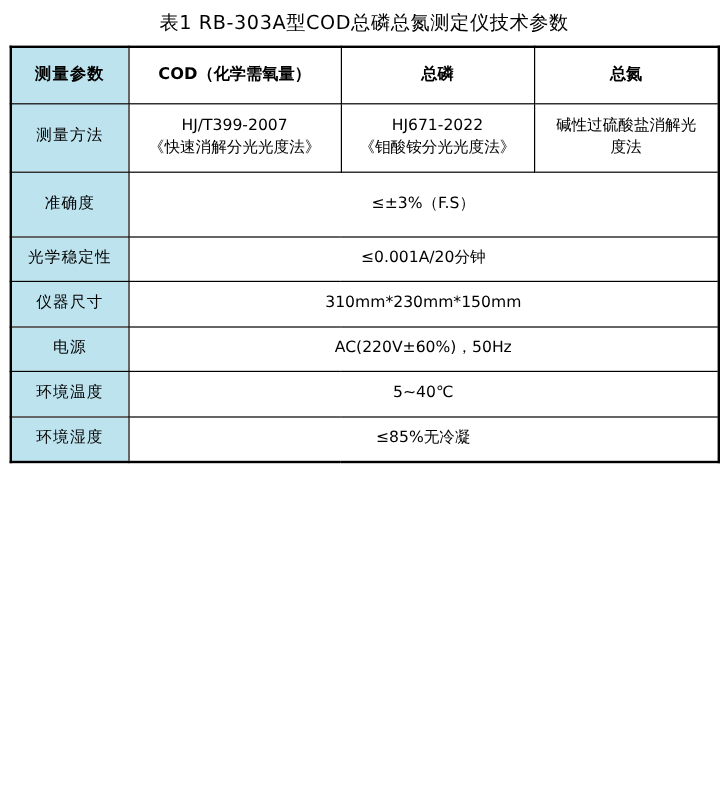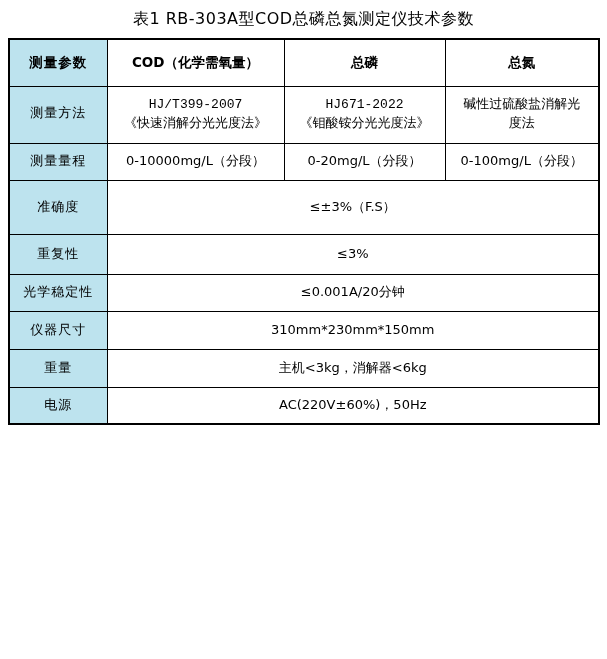--- a/index.html
+++ b/index.html
@@ -39,21 +39,21 @@
     white-space:pre-line;
     overflow:hidden;
   }
   .spec th{font-weight:bold;font-size:13.5px;}
   .label-cell{
     background:var(--label-bg);
     letter-spacing:1px;
   }
   
   .r-header{height:47px;}
-  .r-method{height:57px;font-family:Liberation Mono, monospace;}
+  .r-method{height:57px;}
   .r-std{height:38px;}
   .r-range{height:37px;}
   .r-accuracy{height:54px;}
   .r-repeat{height:40px;}
 </style>
 </head>
 <body>
 
 <div class="title">表1  RB-303A型COD总磷总氮测定仪技术参数</div>
 
@@ -73,44 +73,38 @@
   </tr>
   <tr class="r-method">
     <td class="label-cell">测量方法</td>
     <td>HJ/T399-2007
 《快速消解分光光度法》</td>
     <td>HJ671-2022
 《钼酸铵分光光度法》</td>
     <td>碱性过硫酸盐消解光
 度法</td>
   </tr>
-  <tr class="r-range">
-    <td class="label-cell">测量量程</td>
-    <td>0-10000mg/L（分段）</td>
-    <td>0-20mg/L（分段）</td>
-    <td>0-100mg/L（分段）</td>
-  </tr>
   <tr class="r-accuracy">
     <td class="label-cell">准确度</td>
     <td colspan="3">≤±3%（F.S）</td>
-  </tr>
-  <tr class="r-repeat">
-    <td class="label-cell">重复性</td>
-    <td colspan="3">≤3%</td>
   </tr>
   <tr class="r-range">
     <td class="label-cell">光学稳定性</td>
     <td colspan="3">≤0.001A/20分钟</td>
   </tr>
   <tr class="r-std">
     <td class="label-cell">仪器尺寸</td>
     <td colspan="3">310mm*230mm*150mm</td>
   </tr>
-  <tr class="r-std">
-    <td class="label-cell">重量</td>
-    <td colspan="3">主机&lt;3kg，消解器&lt;6kg</td>
-  </tr>
   <tr class="r-range">
     <td class="label-cell">电源</td>
     <td colspan="3">AC(220V±60%)，50Hz</td>
+  </tr>
+  <tr class="r-std">
+    <td class="label-cell">环境温度</td>
+    <td colspan="3">5~40℃</td>
+  </tr>
+  <tr class="r-std">
+    <td class="label-cell">环境湿度</td>
+    <td colspan="3">≤85%无冷凝</td>
   </tr>
 </tbody>
   </table>
 
 </body></html>

